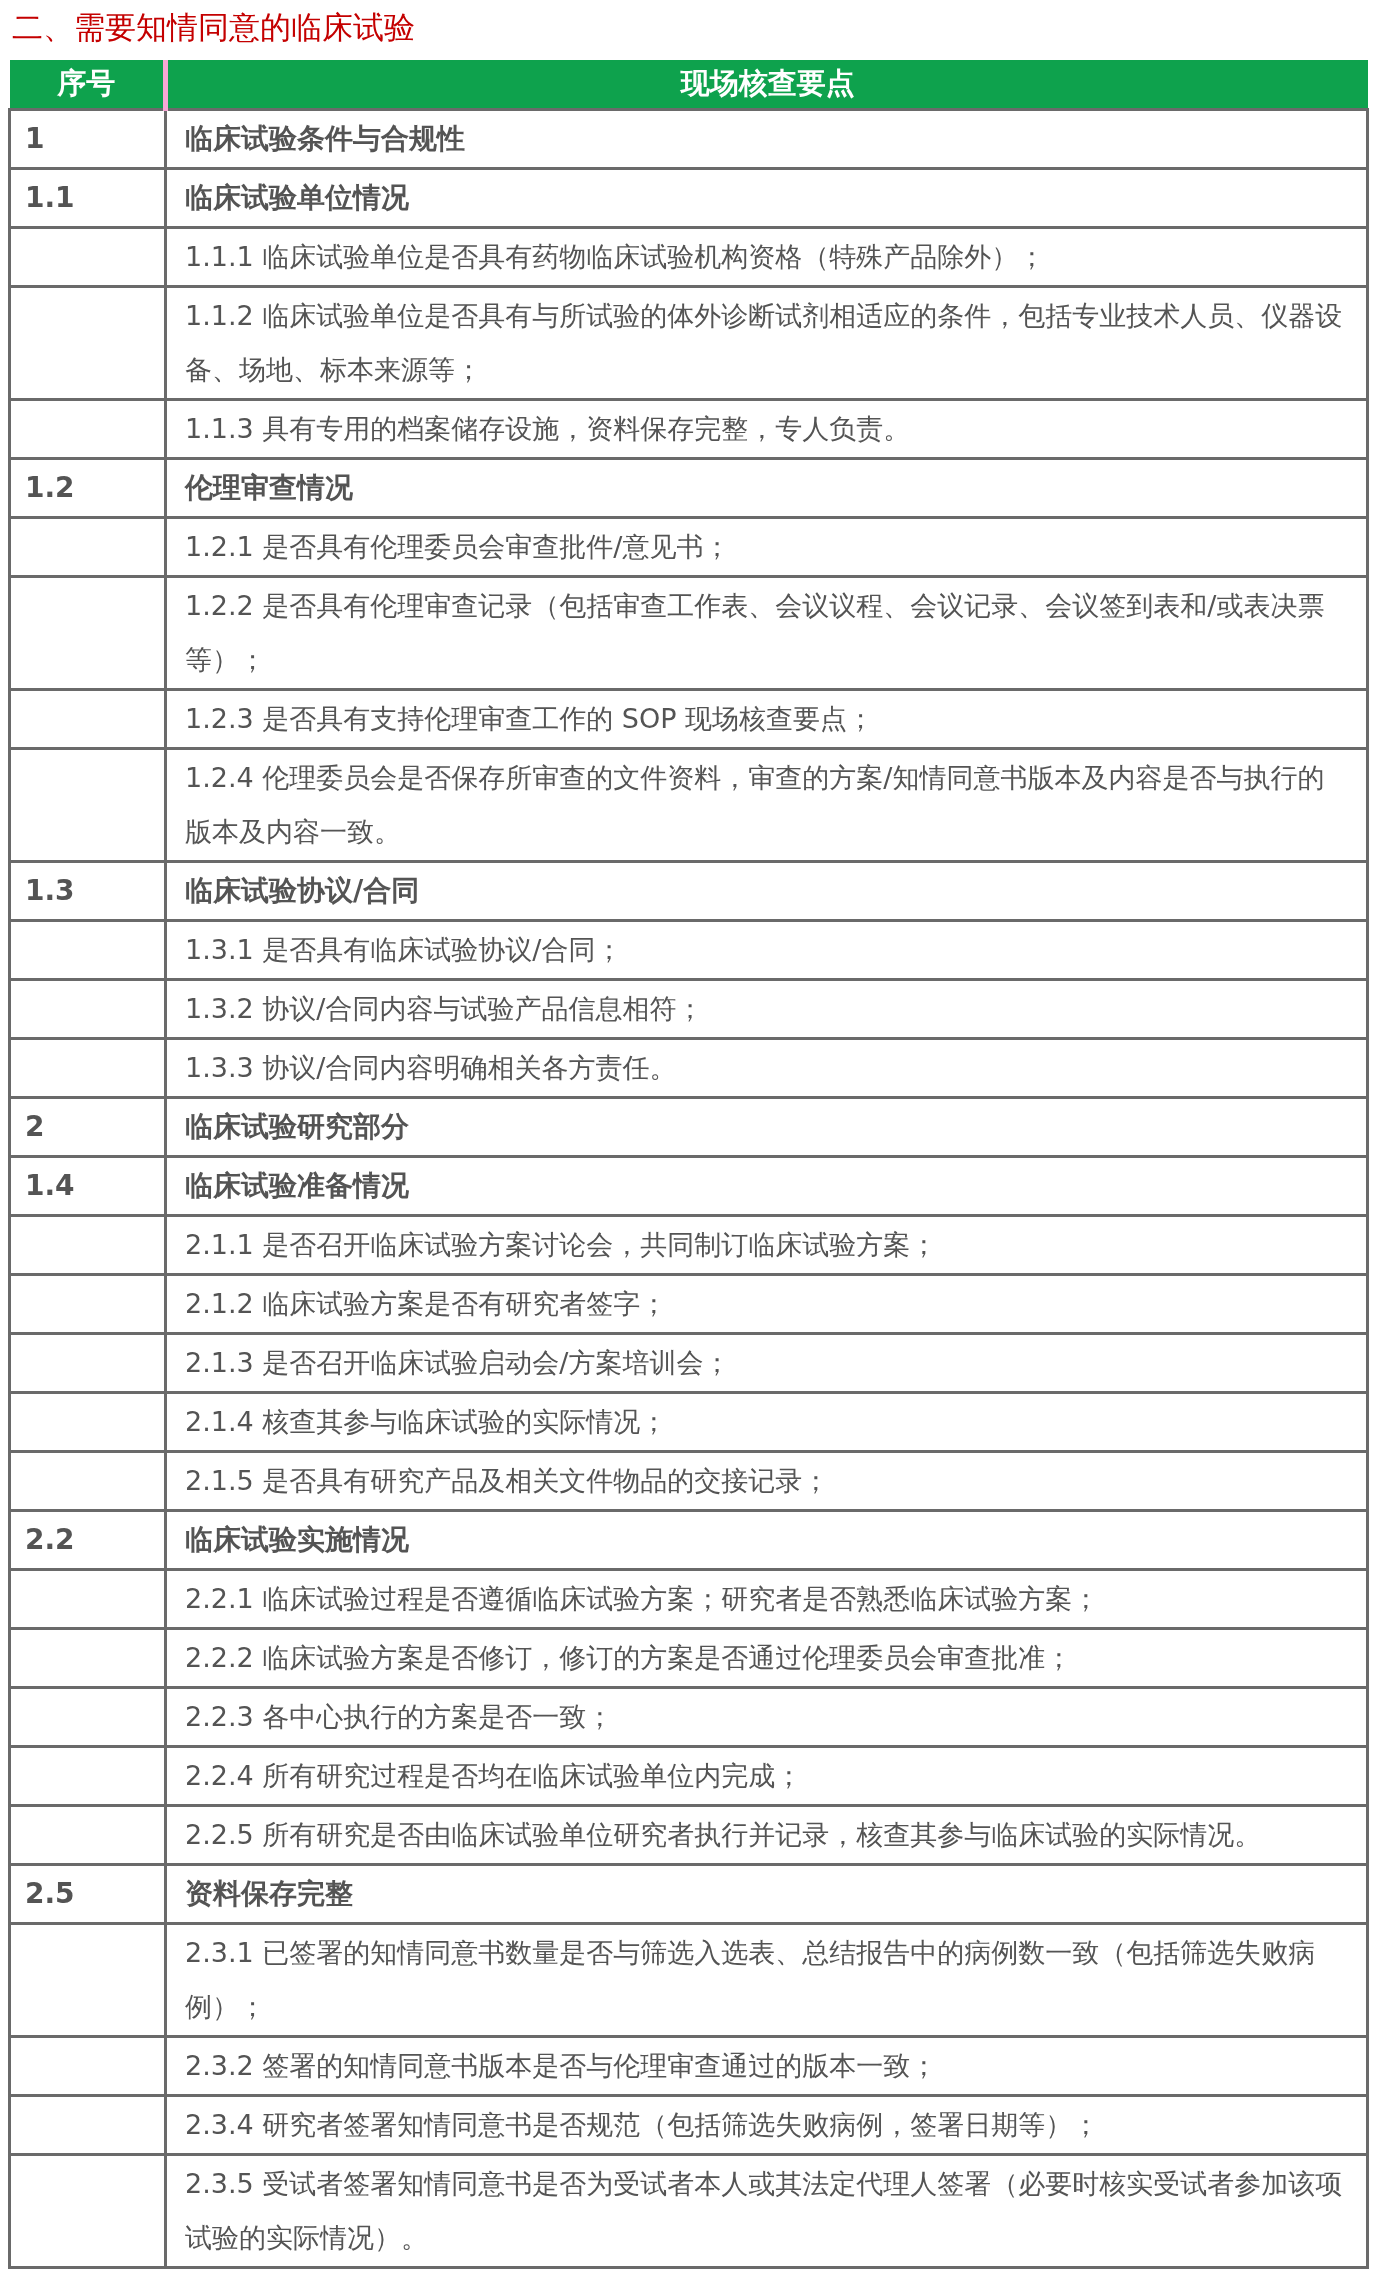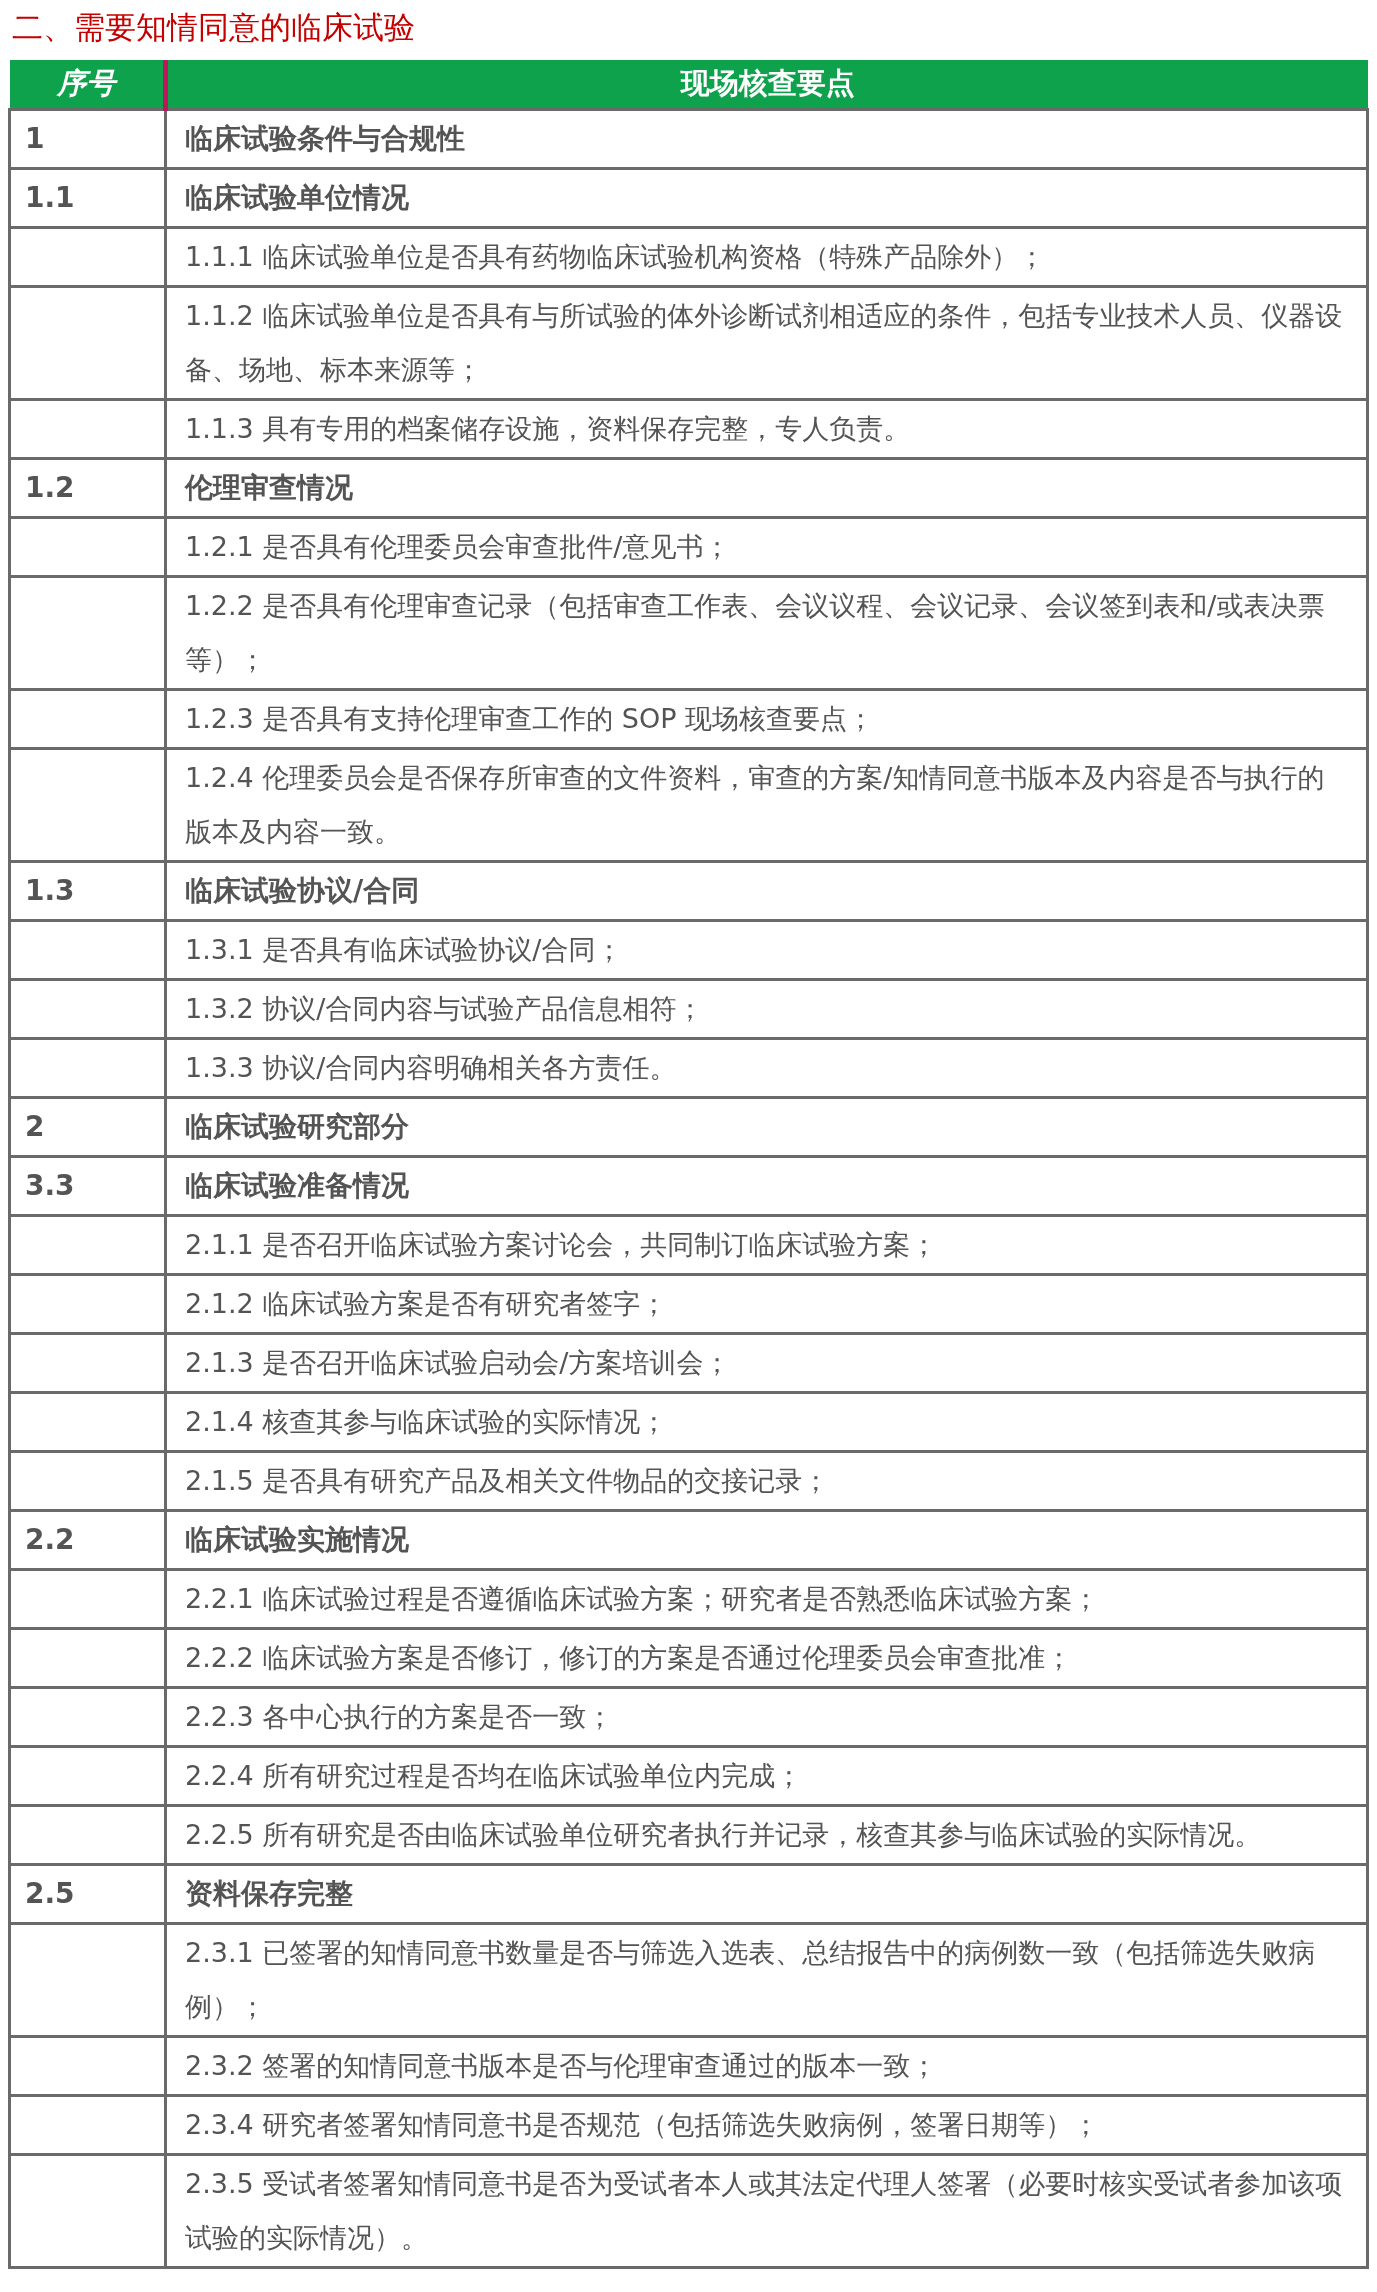--- a/index.html
+++ b/index.html
@@ -39,22 +39,21 @@
     color: var(--header-text, #ffffff);
     font-size: 29px;
     font-weight: bold;
     height: 49px;
     text-align: center;
     vertical-align: middle;
     padding: 0;
   }
   thead th.col-no {
     width: 156px;
-    border-right: 5px solid #be185d;
-    font-style: italic;
+    border-right: 5px solid #f9a8d4;
   }
   tbody td {
     border: 3px solid var(--border-gray, #6a6a6a);
     color: var(--text-gray, #545454);
     font-size: 27px;
     line-height: 54px;
     vertical-align: middle;
     word-break: break-all;
   }
   tbody td.cell-no {
@@ -151,21 +150,21 @@
     <td class="cell-no"></td>
     <td class="cell-text">1.3.3 协议/合同内容明确相关各方责任。</td>
   </tr>
 
   <tr class="row section">
     <td class="cell-no">2</td>
     <td class="cell-text">临床试验研究部分</td>
   </tr>
 
   <tr class="row section">
-    <td class="cell-no">3.3</td>
+    <td class="cell-no">1.4</td>
     <td class="cell-text">临床试验准备情况</td>
   </tr>
 
   <tr class="row">
     <td class="cell-no"></td>
     <td class="cell-text">2.1.1 是否召开临床试验方案讨论会，共同制订临床试验方案；</td>
   </tr>
 
   <tr class="row">
     <td class="cell-no"></td>

